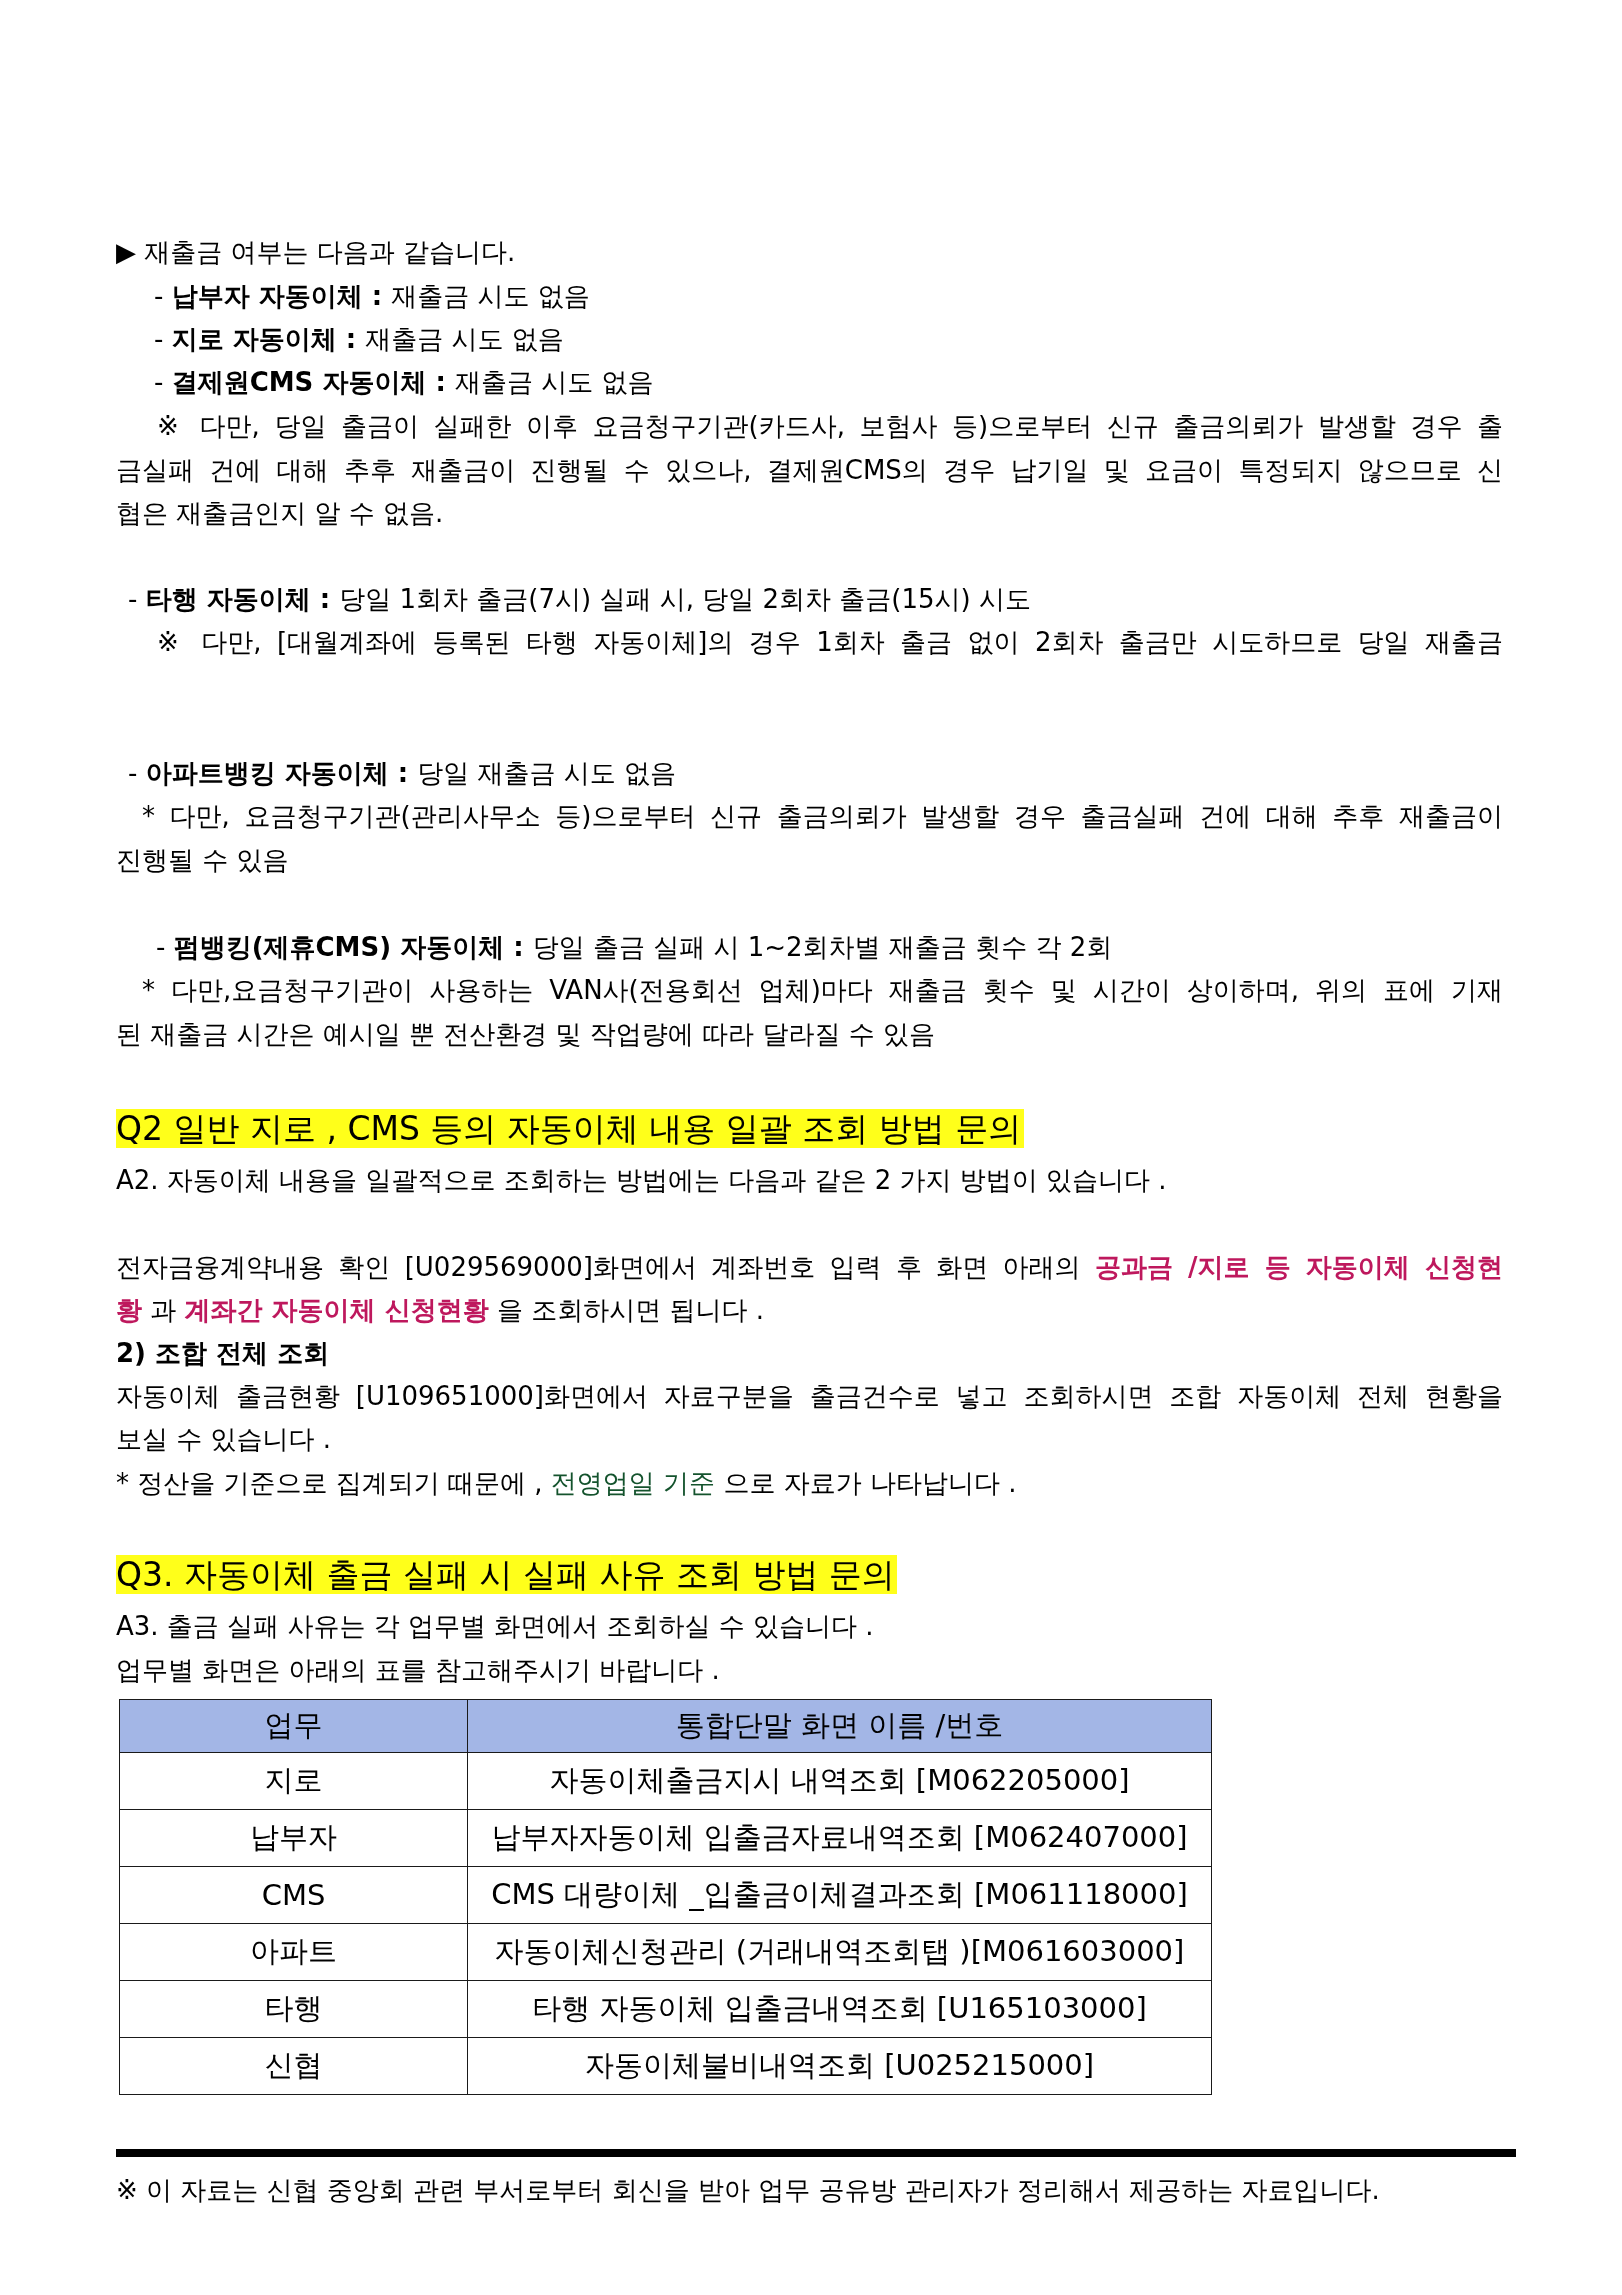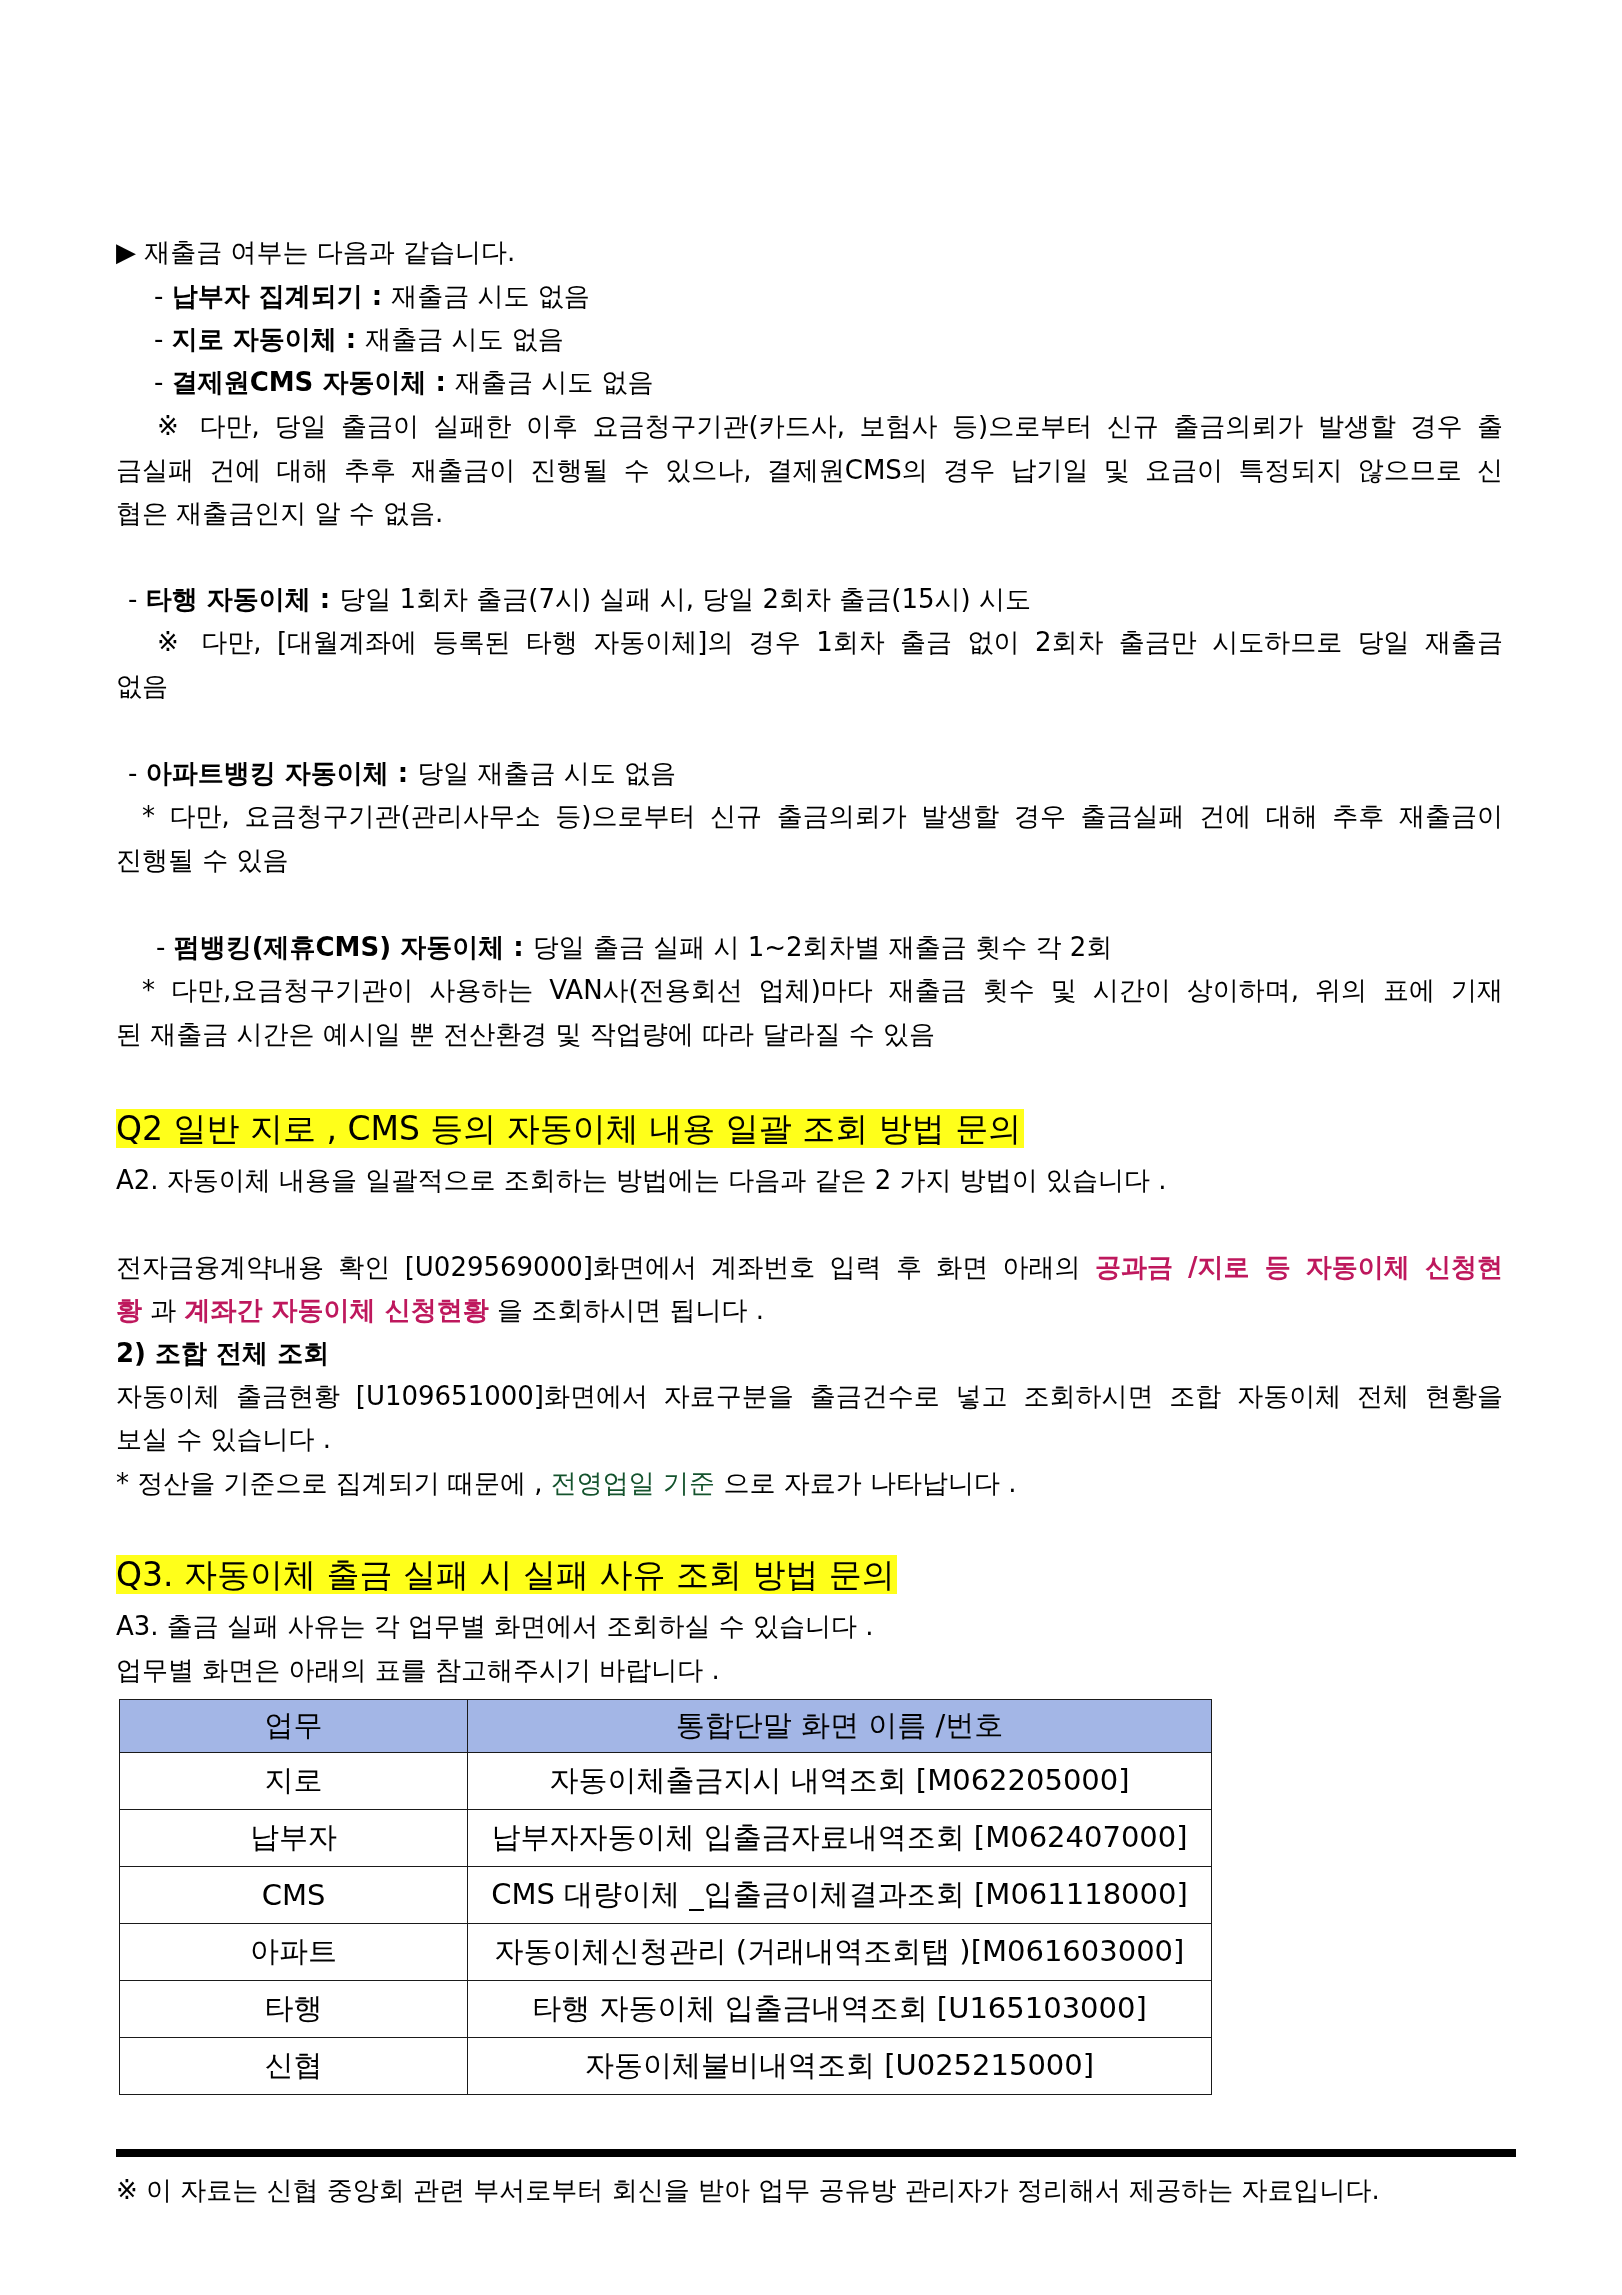--- a/index.html
+++ b/index.html
@@ -38,38 +38,37 @@
   .foot { position: absolute; left: 116px; top: 2171px; font-size: 26px; line-height: 39px; white-space: nowrap; }
 </style>
 </head>
 <body>
 
 <div class="page">
 
   <div class="line nj" style="top:230px;">▶ 재출금 여부는 다음과 같습니다.</div>
 
   <div class="line nj" style="top:274px; left:154px;">
-    <span>- </span><span class="b">납부자 집계되기</span><span class="b"> : </span><span>재출금 시도 없음</span>
+    <span>- </span><span class="b">납부자 자동이체</span><span class="b"> : </span><span>재출금 시도 없음</span>
   </div>
   <div class="line nj" style="top:317px; left:154px;">
     <span>- </span><span class="b">지로 자동이체</span><span class="b"> : </span><span>재출금 시도 없음</span>
   </div>
   <div class="line nj" style="top:360px; left:154px;">
     <span>- </span><span class="b">결제원CMS 자동이체</span><span class="b"> : </span><span>재출금 시도 없음</span>
   </div>
 
   <div class="line" style="top:404px;"><span style="padding-left:41px">※ 다만, 당일 출금이 실패한 이후 요금청구기관(카드사, 보험사 등)으로부터 신규 출금의뢰가 발생할 경우 출</span></div>
   <div class="line" style="top:448px;">금실패 건에 대해 추후 재출금이 진행될 수 있으나, 결제원CMS의 경우 납기일 및 요금이 특정되지 않으므로 신</div>
   <div class="line nj" style="top:491px;">협은 재출금인지 알 수 없음.</div>
 
   <div class="line nj" style="top:577px; left:128px;">
     <span>- </span><span class="b">타행 자동이체</span><span class="b"> : </span><span>당일 1회차 출금(7시) 실패 시, 당일 2회차 출금(15시) 시도</span>
   </div>
   <div class="line" style="top:620px;"><span style="padding-left:41px">※ 다만, [대월계좌에 등록된 타행 자동이체]의 경우 1회차 출금 없이 2회차 출금만 시도하므로 당일 재출금</span></div>
-  <div class="line nj" style="top:664px;">없음</div>
 
   <div class="line nj" style="top:751px; left:128px;">
     <span>- </span><span class="b">아파트뱅킹 자동이체</span><span class="b"> : </span><span>당일 재출금 시도 없음</span>
   </div>
   <div class="line" style="top:794px;"><span style="padding-left:26px">* 다만, 요금청구기관(관리사무소 등)으로부터 신규 출금의뢰가 발생할 경우 출금실패 건에 대해 추후 재출금이</span></div>
   <div class="line nj" style="top:838px;">진행될 수 있음</div>
 
   <div class="line nj" style="top:925px; left:128px;margin-left:28px;">
     <span>- </span><span class="b">펌뱅킹(제휴CMS) 자동이체</span><span class="b"> : </span><span>당일 출금 실패 시 1~2회차별 재출금 횟수 각 2회</span>
   </div>

